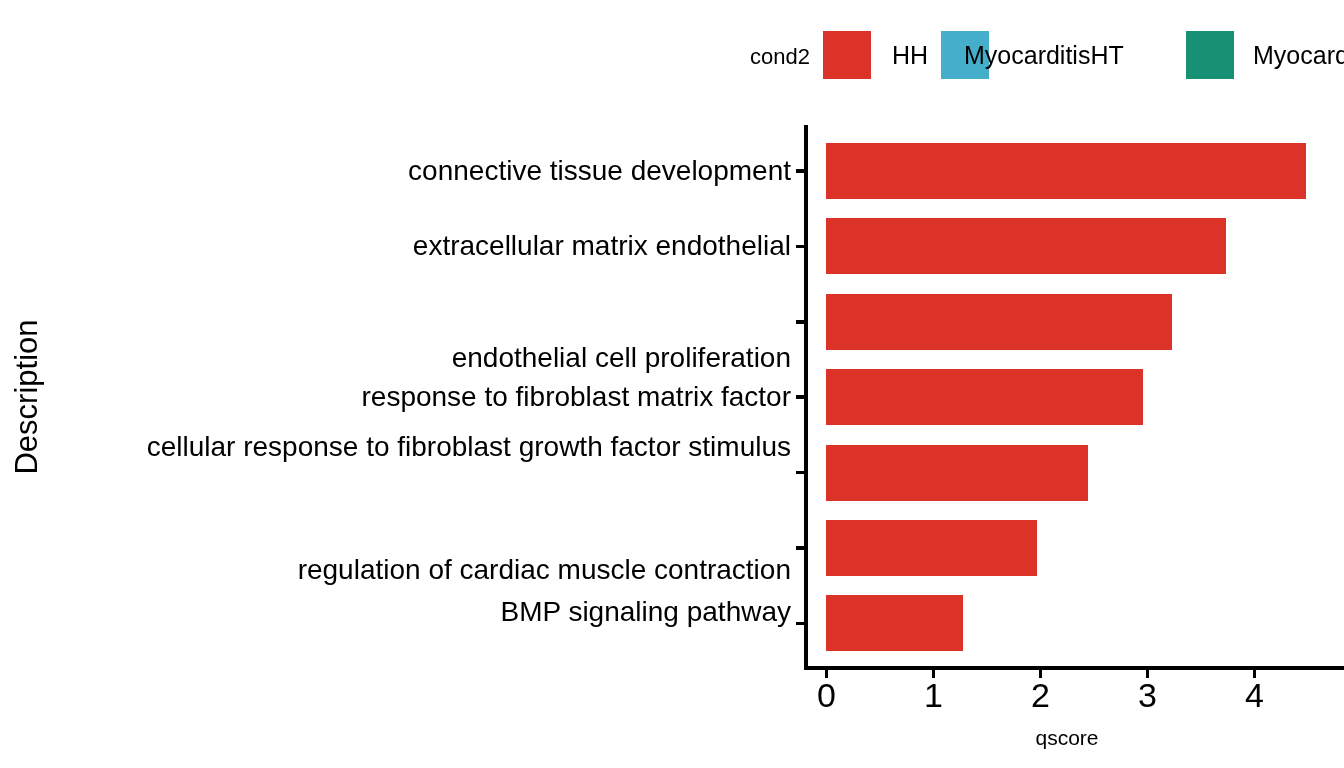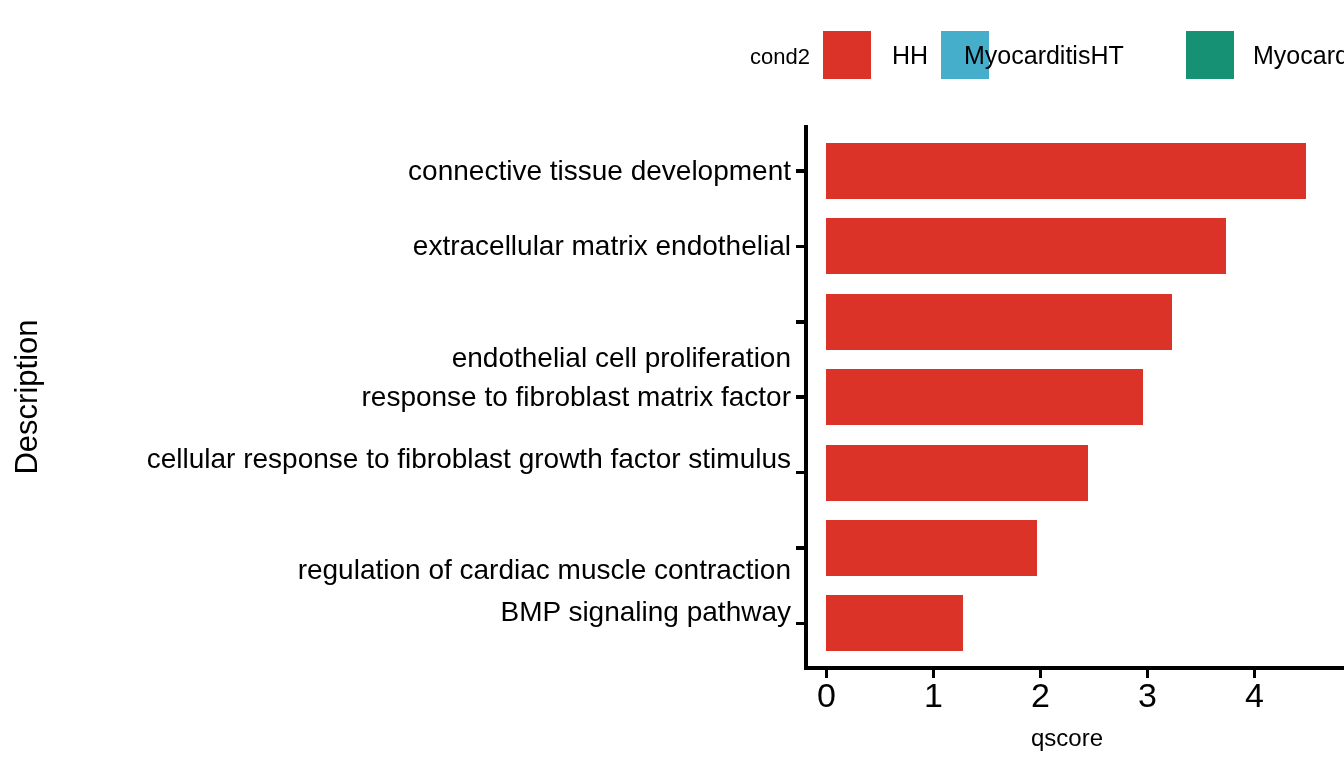--- a/index.html
+++ b/index.html
@@ -16,21 +16,21 @@
   }
   .legend-swatch { position:absolute; top:31px; width:48px; height:48px; }
   .legend-label  { position:absolute; top:35px; height:40px; line-height:40px;
                    font-size:25px; white-space:nowrap; }
   
   .vaxis { position:absolute; left:804px; top:125px; width:3.5px; height:544.5px; background:#000; }
   .haxis { position:absolute; left:804px; top:666px; width:540px; height:3.5px; background:#000; }
   .ylab  { position:absolute; left:27px; top:397px; transform:translate(-50%,-50%) rotate(-90deg);
            transform-origin:center; font-size:31px; white-space:nowrap; }
   .xlab  { position:absolute; left:1067px; top:716px; transform:translateX(-50%);
-           height:44px; line-height:44px; font-size:24px; white-space:nowrap; }
+           height:44px; line-height:44px; font-size:21px; white-space:nowrap; }
   
   .cat-label { position:absolute; right:553px; height:40px; line-height:40px;
                font-size:28px; text-align:right; white-space:nowrap; }
   .ytick { position:absolute; left:796px; width:8px; height:3.5px; background:#000; }
   .bar   { position:absolute; left:826px; height:56px; }
   
   .xtick       { position:absolute; top:669.5px; width:3.5px; height:8px; background:#000; }
   .xtick-label { position:absolute; top:675px; height:40px; line-height:40px;
                  font-size:34px; transform:translateX(-50%); white-space:nowrap; }
 </style>
@@ -63,21 +63,21 @@
       <div class="bar" style="top: 143px; width: 480.43px; background: rgb(219, 51, 39);"></div>
       <div class="cat-label" style="top: 226.4px;">extracellular matrix endothelial</div>
       <div class="ytick" style="top: 244.65px;"></div>
       <div class="bar" style="top: 218.4px; width: 400.18px; background: rgb(219, 51, 39);"></div>
       <div class="cat-label" style="top: 301.8px; margin-top: 36px;">endothelial cell proliferation</div>
       <div class="ytick" style="top: 320.05px;"></div>
       <div class="bar" style="top: 293.8px; width: 345.61px; background: rgb(219, 51, 39);"></div>
       <div class="cat-label" style="top: 377.2px;">response to fibroblast matrix factor</div>
       <div class="ytick" style="top: 395.45px;"></div>
       <div class="bar" style="top: 369.2px; width: 316.72px; background: rgb(219, 51, 39);"></div>
-      <div class="cat-label" style="top: 439px; text-align: right;">cellular response to fibroblast growth factor stimulus</div>
+      <div class="cat-label" style="top: 427px; text-align: right;">cellular response to fibroblast growth factor stimulus</div>
       <div class="ytick" style="top: 470.85px;"></div>
       <div class="bar" style="top: 444.6px; width: 262.15px; background: rgb(219, 51, 39);"></div>
       <div class="cat-label" style="top: 528px; margin-top: 22px;">regulation of cardiac muscle contraction</div>
       <div class="ytick" style="top: 546.25px;"></div>
       <div class="bar" style="top: 520px; width: 210.79px; background: rgb(219, 51, 39);"></div>
       <div class="cat-label" style="top: 592px;">BMP signaling pathway</div>
       <div class="ytick" style="top: 621.65px;"></div>
       <div class="bar" style="top: 595.4px; width: 136.96px; background: rgb(219, 51, 39);"></div>
     </div>
 

